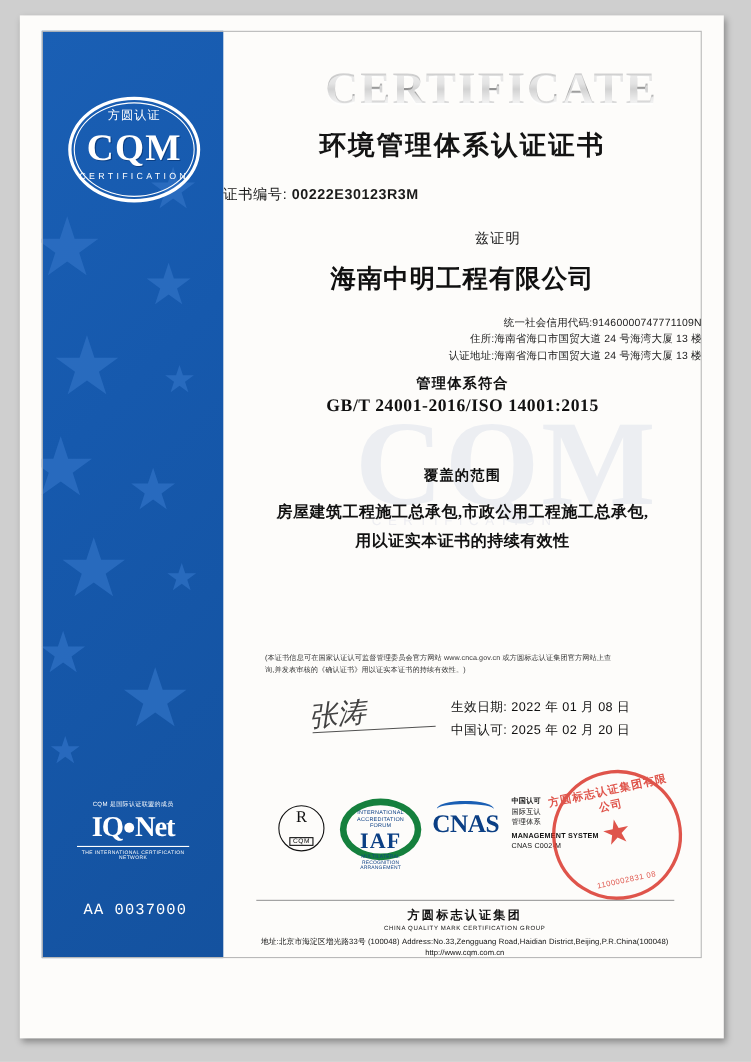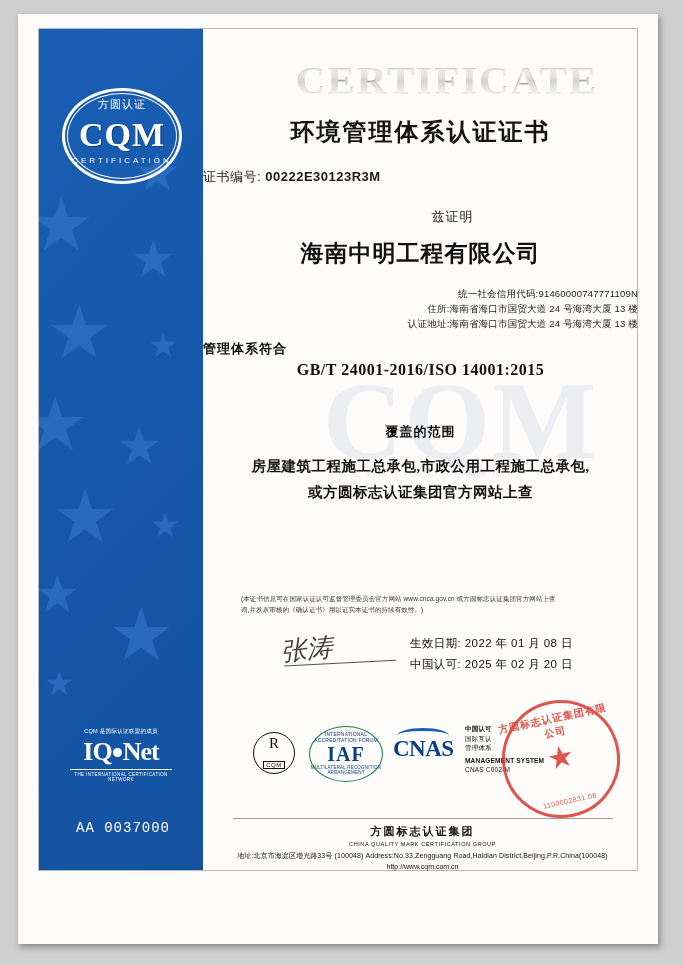--- a/index.html
+++ b/index.html
@@ -271,20 +271,21 @@
     font-size: 9.5px;
     color: #1c1c1c;
     line-height: 15px;
     letter-spacing: 0.2px;
   }
 
   .conform-label {
     position: absolute;
     left: 0; top: 312px;
     width: 435px;
+    text-align: center;
     font-size: 13px;
     font-weight: bold;
     color: #111;
     letter-spacing: 1px;
   }
   .standard {
     position: absolute;
     left: 0; top: 333px;
     width: 435px;
     text-align: center;
@@ -390,21 +391,21 @@
     border: 1px solid #111;
     display: inline-block;
     padding: 0 2px;
     color: #111;
   }
   .logo-iaf {
     position: absolute;
     left: 56px; top: 8px;
     width: 74px; height: 56px;
     border-radius: 50%;
-    border: 1px solid #15803d;
+    border: 6px solid #15803d;
     box-sizing: border-box;
     text-align: center;
     color: #0b3f84;
   }
   .logo-iaf .arc-top {
     font-size: 5px;
     letter-spacing: 0.2px;
     margin-top: 4px;
     color: #0b3f84;
   }
@@ -587,21 +588,21 @@
       <div>住所:海南省海口市国贸大道 24 号海湾大厦 13 楼</div>
       <div>认证地址:海南省海口市国贸大道 24 号海湾大厦 13 楼</div>
     </div>
 
     <div class="conform-label">管理体系符合</div>
     <div class="standard">GB/T 24001-2016/ISO 14001:2015</div>
 
     <div class="scope-label">覆盖的范围</div>
     <div class="scope-text">
       <div>房屋建筑工程施工总承包,市政公用工程施工总承包,</div>
-      <div>或方圆标志认证集团官方网站上查</div>
+      <div>用以证实本证书的持续有效性</div>
     </div>
 
     <div class="notice">
       <div>(本证书信息可在国家认证认可监督管理委员会官方网站 www.cnca.gov.cn 或方圆标志认证集团官方网站上查</div>
       <div>询,并发表审核的《确认证书》用以证实本证书的持续有效性。)</div>
     </div>
 
     <div class="signature">
       <span>张涛</span>
       <div class="sig-line"></div>

